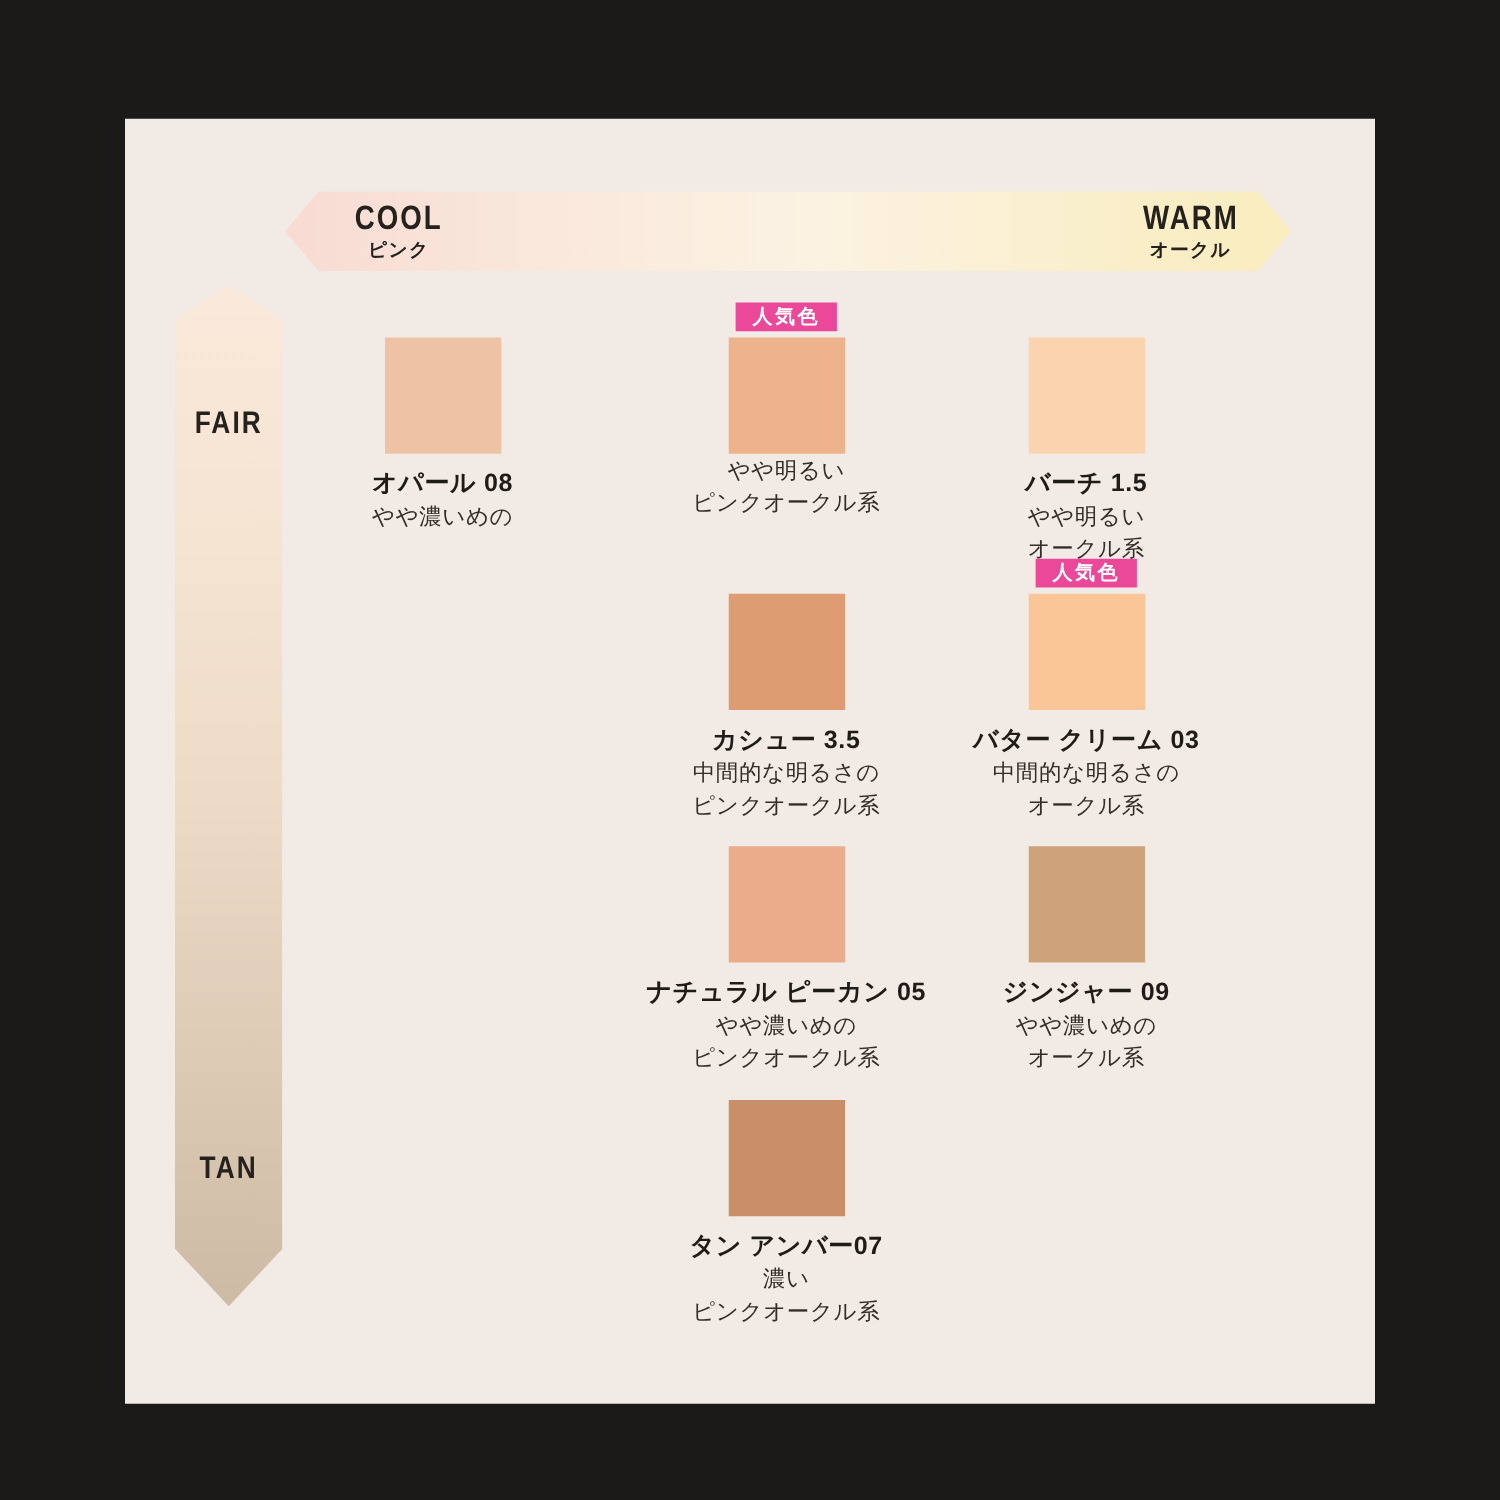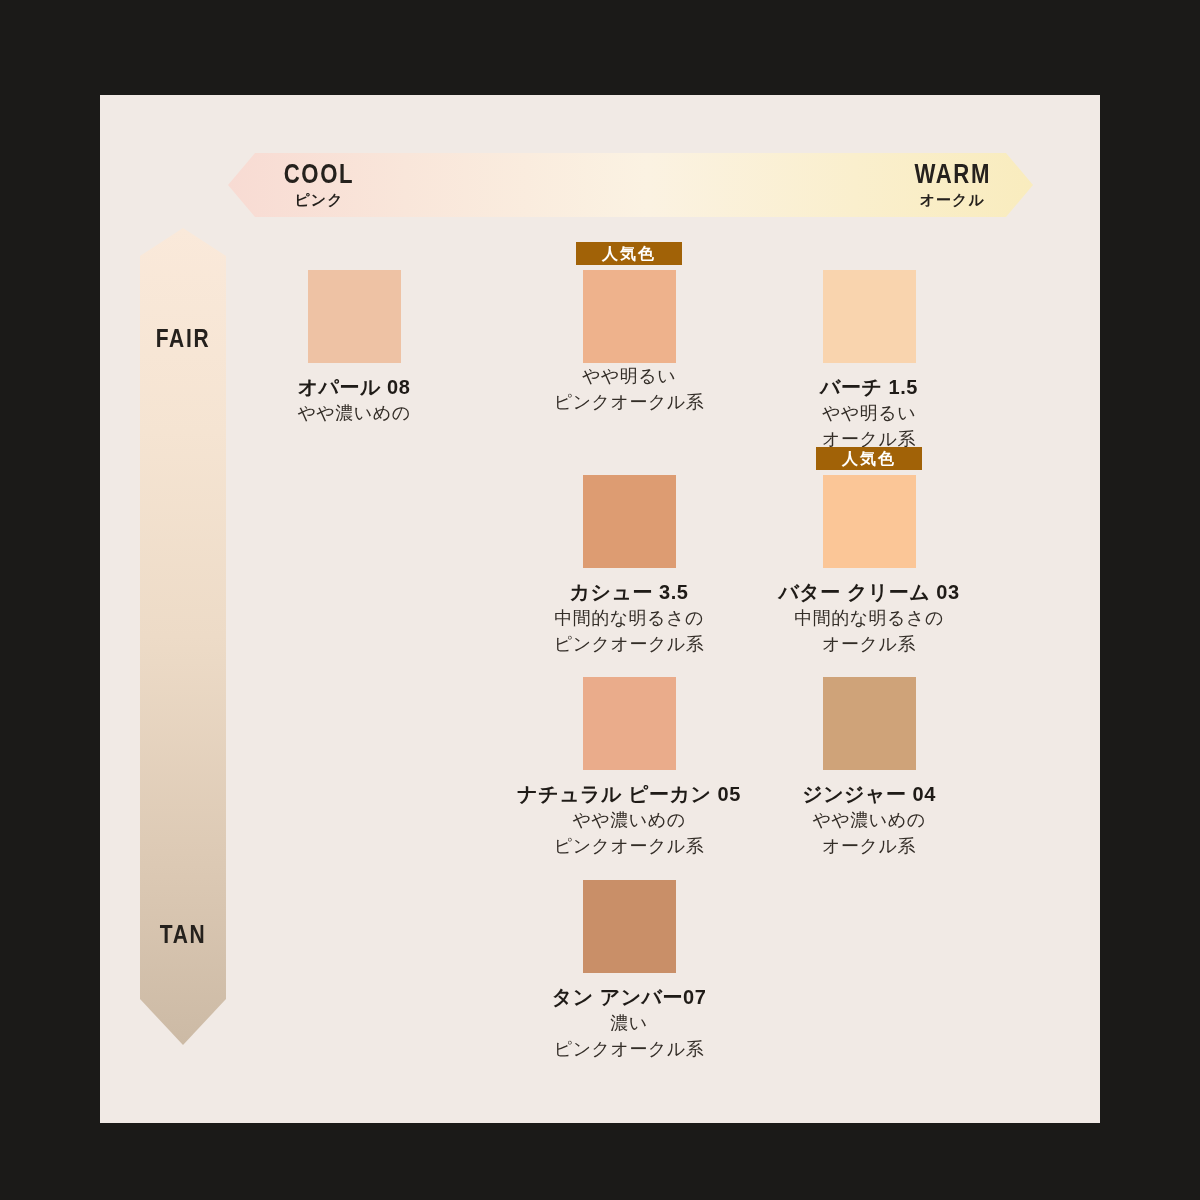--- a/index.html
+++ b/index.html
@@ -52,21 +52,21 @@
   .v-label.fair{top:96px;}
   .v-label.tan{top:692px;}
   
   .cell{
     position:absolute;width:280px;text-align:center;
   }
   .cell.c1{left:114px;} .cell.c2{left:389px;} .cell.c3{left:629px;}
   .cell.r1{top:175px;} .cell.r2{top:380px;} .cell.r3{top:582px;} .cell.r4{top:785px;}
   .badge{
     position:absolute;top:-28px;left:50%;transform:translateX(-50%);
-    width:106px;height:23px;background:#a16207;color:#ffffff;
+    width:81px;height:23px;background:#ec4899;color:#ffffff;
     font-size:16px;font-weight:700;letter-spacing:2px;
     line-height:23px;text-align:center;
   }
   .swatch{
     width:93px;height:93px;margin:0 auto;
   }
   .shade-name{
     margin-top:11px;font-size:20px;font-weight:700;color:#1f1b17;
     letter-spacing:0.5px;line-height:26px;
   }
@@ -133,21 +133,21 @@
 
   <div class="cell r3 c2">
     <div class="swatch" style="background-color: rgb(234, 172, 139);"></div>
     <div class="shade-name">ナチュラル ピーカン 05</div>
     <div class="shade-desc">やや濃いめの</div>
     <div class="shade-desc">ピンクオークル系</div>
   </div>
 
   <div class="cell r3 c3">
     <div class="swatch" style="background-color: rgb(207, 163, 121);"></div>
-    <div class="shade-name">ジンジャー 04</div>
+    <div class="shade-name">ジンジャー 09</div>
     <div class="shade-desc">やや濃いめの</div>
     <div class="shade-desc">オークル系</div>
   </div>
 
   <div class="cell r4 c2">
     <div class="swatch" style="background-color: rgb(201, 143, 104);"></div>
     <div class="shade-name">タン アンバー07</div>
     <div class="shade-desc">濃い</div>
     <div class="shade-desc">ピンクオークル系</div>
   </div>

